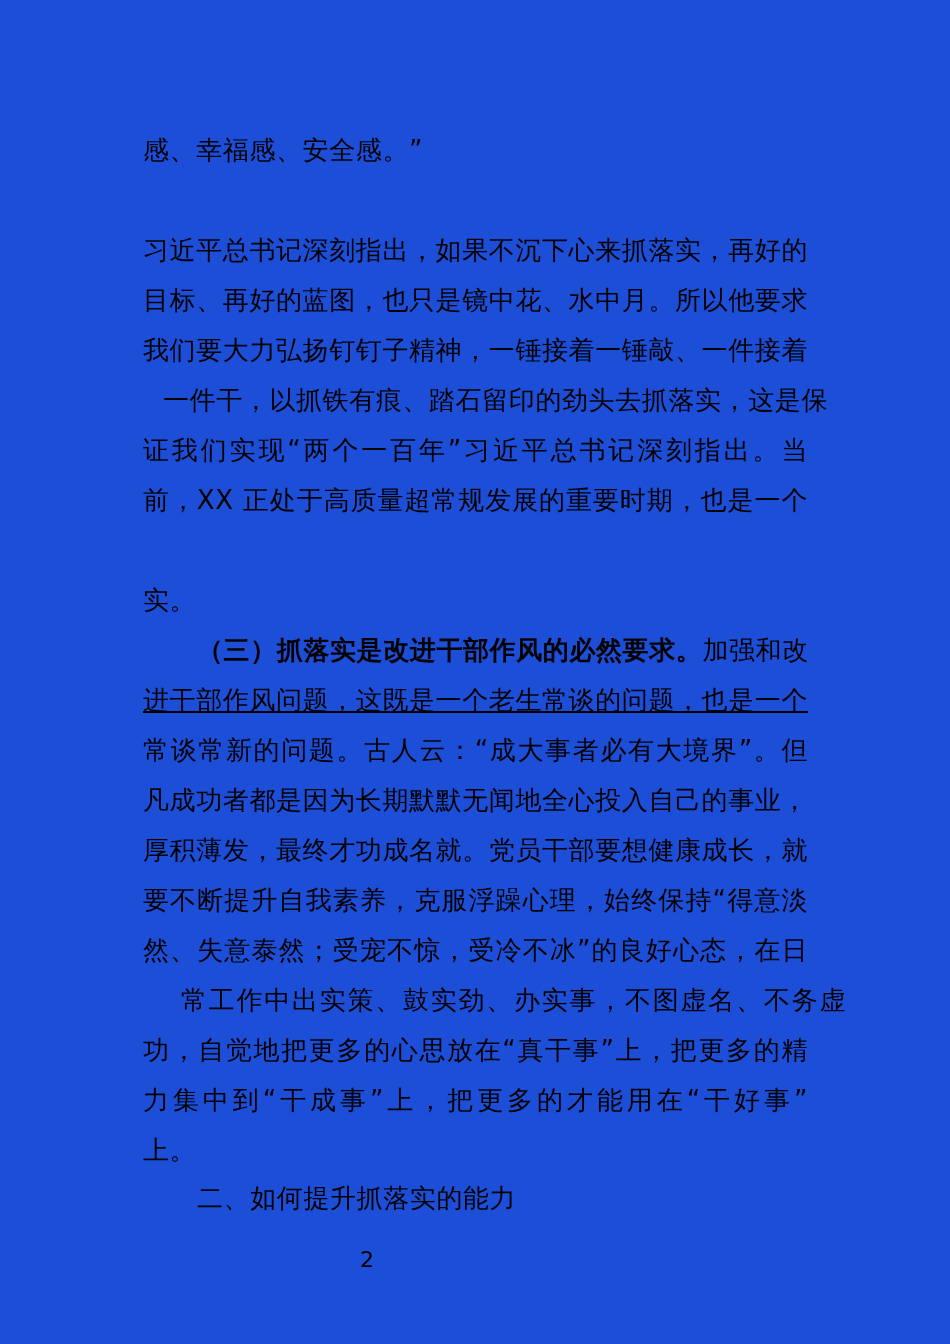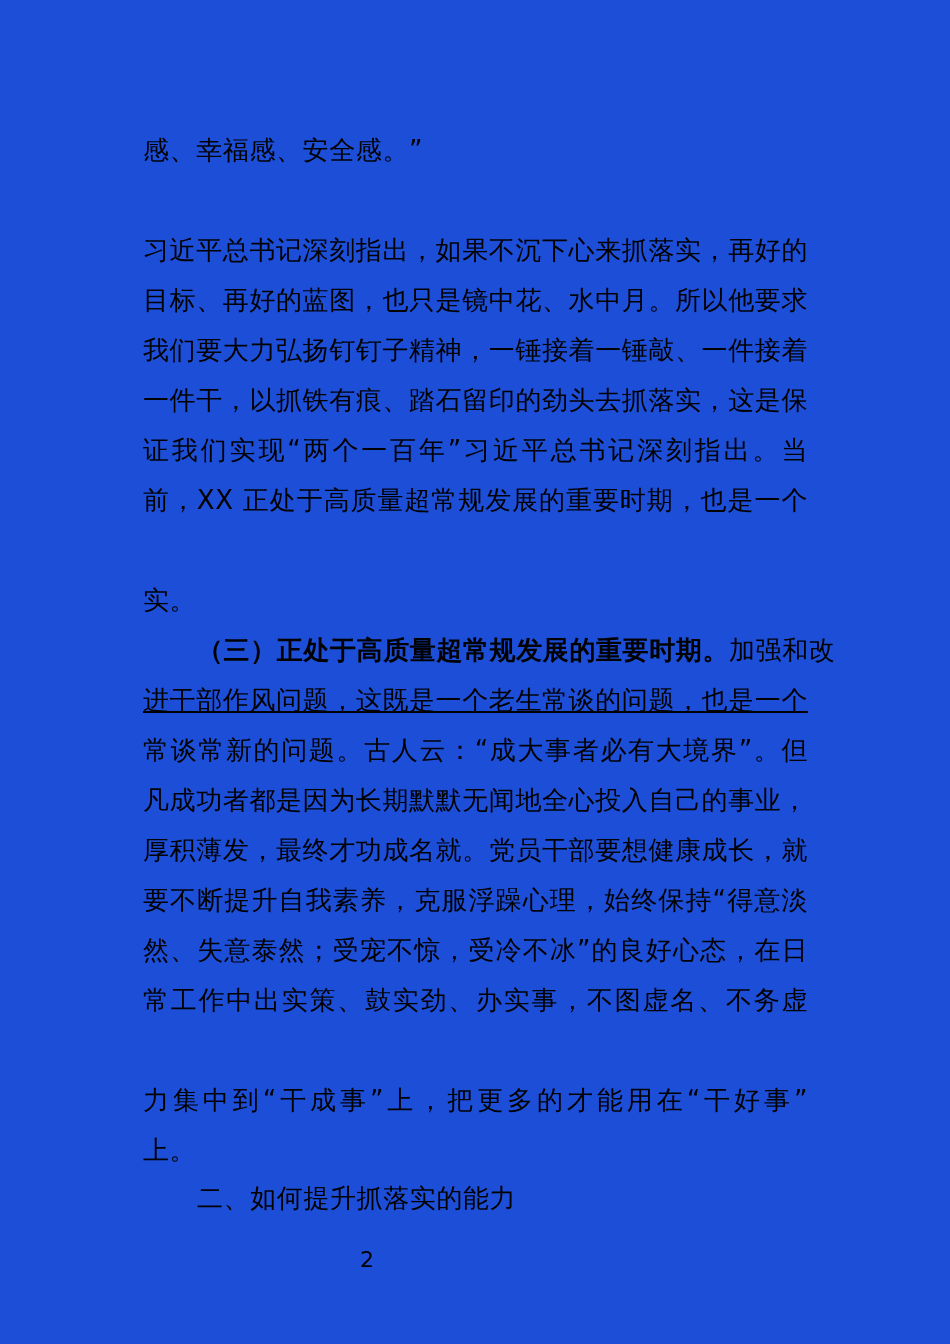--- a/index.html
+++ b/index.html
@@ -71,39 +71,39 @@
   </div>
 
   <div class="line justify" style="top:275px;">
     <span>目标、再好的蓝图，也只是镜中花、水中月。所以他要求</span>
   </div>
 
   <div class="line justify" style="top:325px;">
     <span>我们要大力弘扬钉钉子精神，一锤接着一锤敲、一件接着</span>
   </div>
 
-  <div class="line justify" style="top:375px;">
+  <div class="line justify" style="top:375px;margin-left:20px;">
     <span>一件干，以抓铁有痕、踏石留印的劲头去抓落实，这是保</span>
   </div>
 
   <div class="line justify" style="top:425px;">
     <span>证我们实现“两个一百年”习近平总书记深刻指出。当</span>
   </div>
 
   <div class="line justify" style="top:475px;">
     <span>前，XX 正处于高质量超常规发展的重要时期，也是一个</span>
   </div>
 
 
   <div class="line" style="top:575px;">
     <span>实。</span>
   </div>
 
   <div class="line indent justify" style="top:625px;">
-    <span class="bold">（三）正处于高质量超常规发展的重要时期。</span><span>加强和改</span>
+    <span class="bold">（三）抓落实是改进干部作风的必然要求。</span><span>加强和改</span>
   </div>
 
   <div class="line justify" style="top:675px;text-decoration:underline;">
     <span>进干部作风问题，这既是一个老生常谈的问题，也是一个</span>
   </div>
 
   <div class="line justify" style="top:725px;">
     <span>常谈常新的问题。古人云：“成大事者必有大境界”。但</span>
   </div>
 
@@ -116,24 +116,27 @@
   </div>
 
   <div class="line justify" style="top:875px;">
     <span>要不断提升自我素养，克服浮躁心理，始终保持“得意淡</span>
   </div>
 
   <div class="line justify" style="top:925px;">
     <span>然、失意泰然；受宠不惊，受冷不冰”的良好心态，在日</span>
   </div>
 
-  <div class="line justify" style="top:975px;">
+  <div class="line justify" style="top:975px;margin-left:38px;">
     <span>常工作中出实策、鼓实劲、办实事，不图虚名、不务虚</span>
   </div>
 
+  <div class="line justify" style="top:1025px;">
+    <span>功，自觉地把更多的心思放在“真干事”上，把更多的精</span>
+  </div>
 
   <div class="line justify" style="top:1075px;">
     <span>力集中到“干成事”上，把更多的才能用在“干好事”</span>
   </div>
 
   <div class="line" style="top:1125px;">
     <span>上。</span>
   </div>
 
   <div class="line indent" style="top:1173px;">

